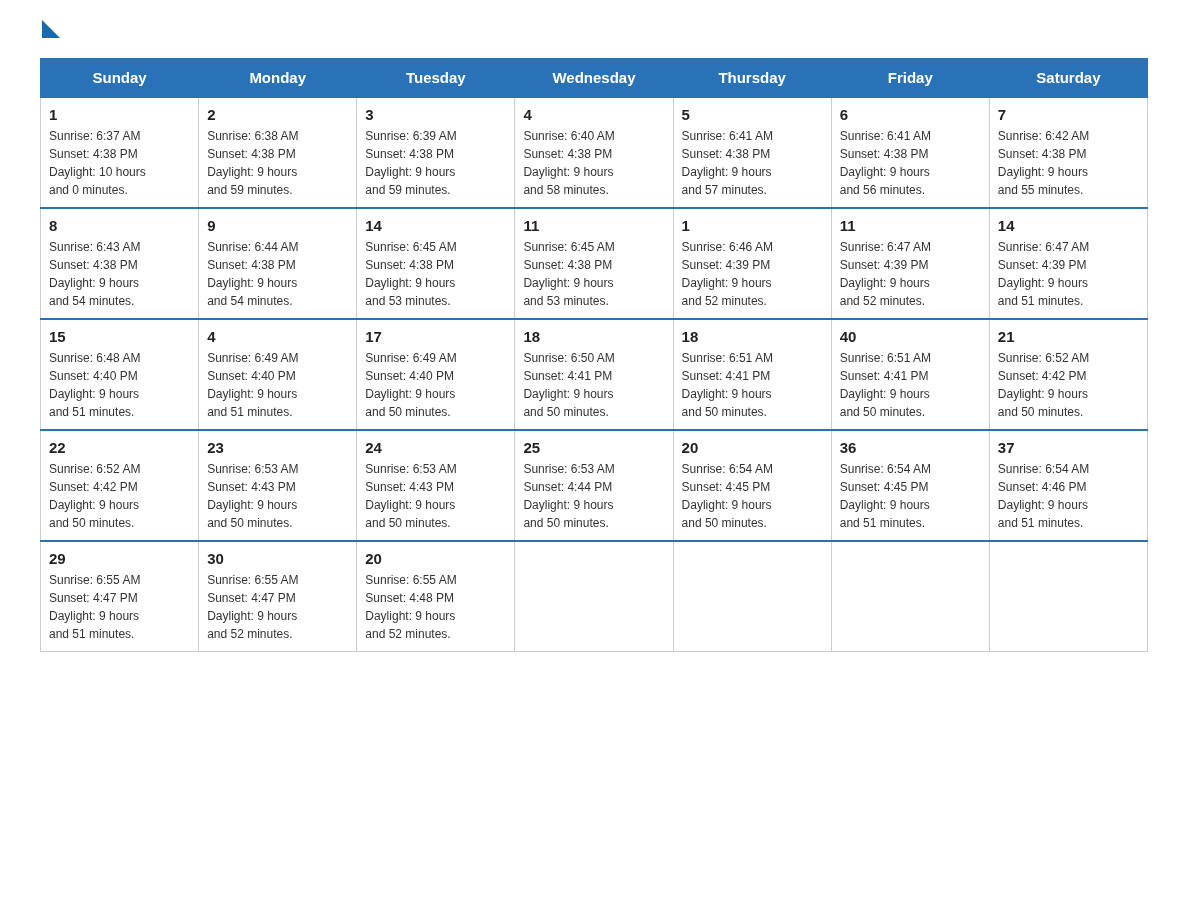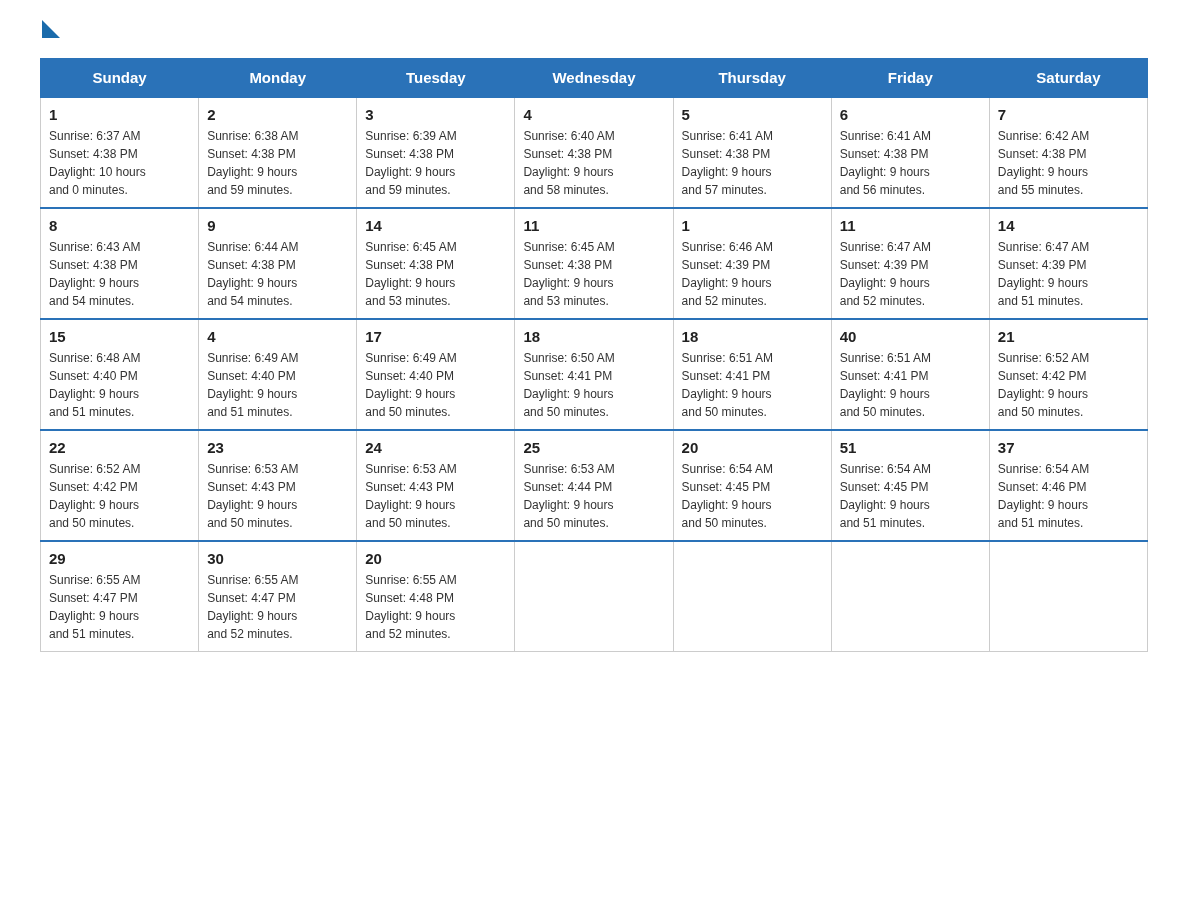--- a/index.html
+++ b/index.html
@@ -241,21 +241,21 @@
         </td>
         <td>
           <span class="day-number">25</span>
 <div class="day-info">Sunrise: 6:53 AM<br>Sunset: 4:44 PM<br>Daylight: 9 hours<br>and 50 minutes.</div>
         </td>
         <td>
           <span class="day-number">20</span>
 <div class="day-info">Sunrise: 6:54 AM<br>Sunset: 4:45 PM<br>Daylight: 9 hours<br>and 50 minutes.</div>
         </td>
         <td>
-          <span class="day-number">51</span>
+          <span class="day-number">36</span>
 <div class="day-info">Sunrise: 6:54 AM<br>Sunset: 4:45 PM<br>Daylight: 9 hours<br>and 51 minutes.</div>
         </td>
         <td>
           <span class="day-number">37</span>
 <div class="day-info">Sunrise: 6:54 AM<br>Sunset: 4:46 PM<br>Daylight: 9 hours<br>and 51 minutes.</div>
         </td>
       </tr>
       <tr>
         <td>
           <span class="day-number">29</span>

